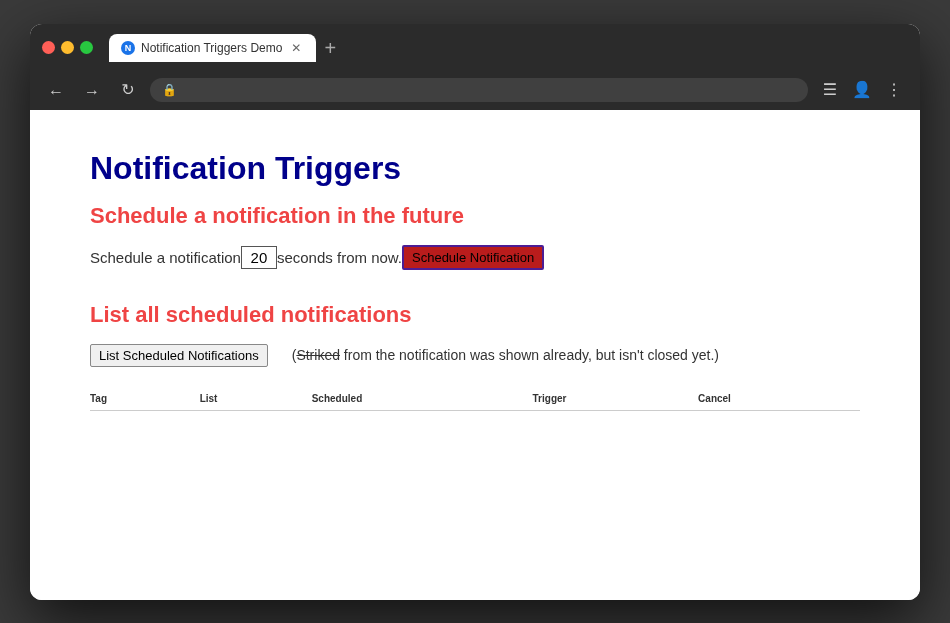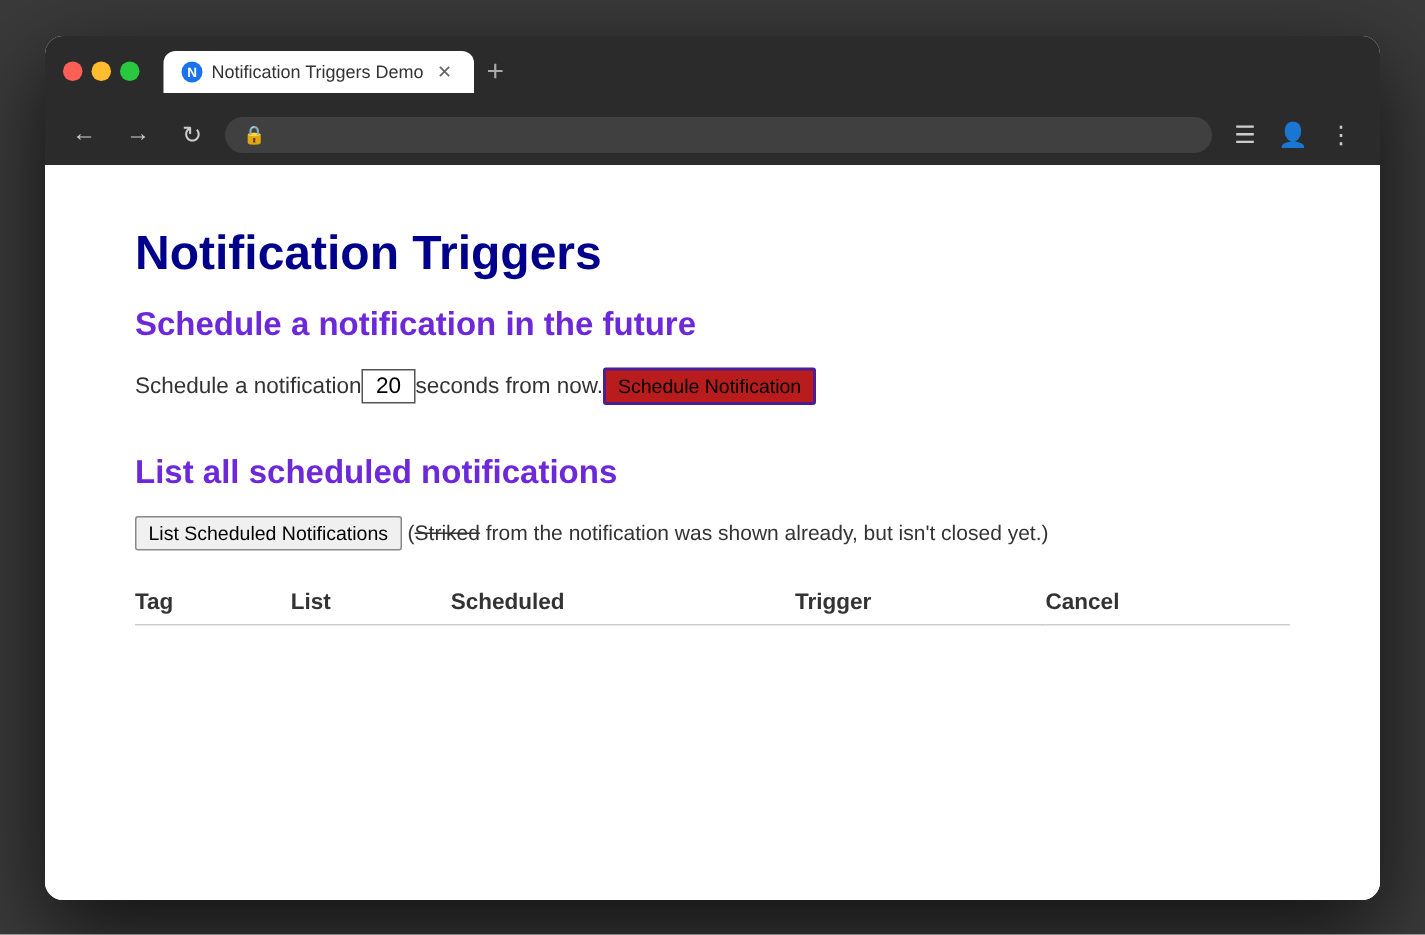--- a/index.html
+++ b/index.html
@@ -179,21 +179,21 @@
     .page-title {
       font-size: 32px;
       font-weight: bold;
       color: #00008b;
       margin-bottom: 16px;
     }
 
     .section-title {
       font-size: 22px;
       font-weight: bold;
-      color: #6d28d9;
+      color: #ef4444;
       margin-bottom: 16px;
     }
 
     .schedule-row {
       display: flex;
       align-items: center;
       gap: 0;
       font-size: 15px;
       color: #333;
       margin-bottom: 32px;
@@ -212,21 +212,21 @@
       background: #b91c1c;
       padding: 3px 8px;
       font-size: 13px;
       cursor: pointer;
       border-radius: 2px;
     }
 
     .list-row {
       display: flex;
       align-items: center;
-      gap: 4px;
+      gap: 24px;
       font-size: 14px;
       color: #333;
       margin-bottom: 20px;
     }
 
     .list-btn {
       border: 1px solid #888;
       background: #f0f0f0;
       padding: 3px 8px;
       font-size: 13px;
@@ -245,21 +245,21 @@
     }
 
     .notifications-table {
       width: 100%;
       border-collapse: collapse;
       margin-top: 8px;
     }
 
     .notifications-table th {
       text-align: left;
-      font-size: 15px;
+      font-size: 10px;
       font-weight: bold;
       color: #333;
       padding: 6px 16px 6px 0;
       border-bottom: 1px solid #ccc;
     }
   </style>
 </head>
 <body>
 
 <div class="browser-window">

